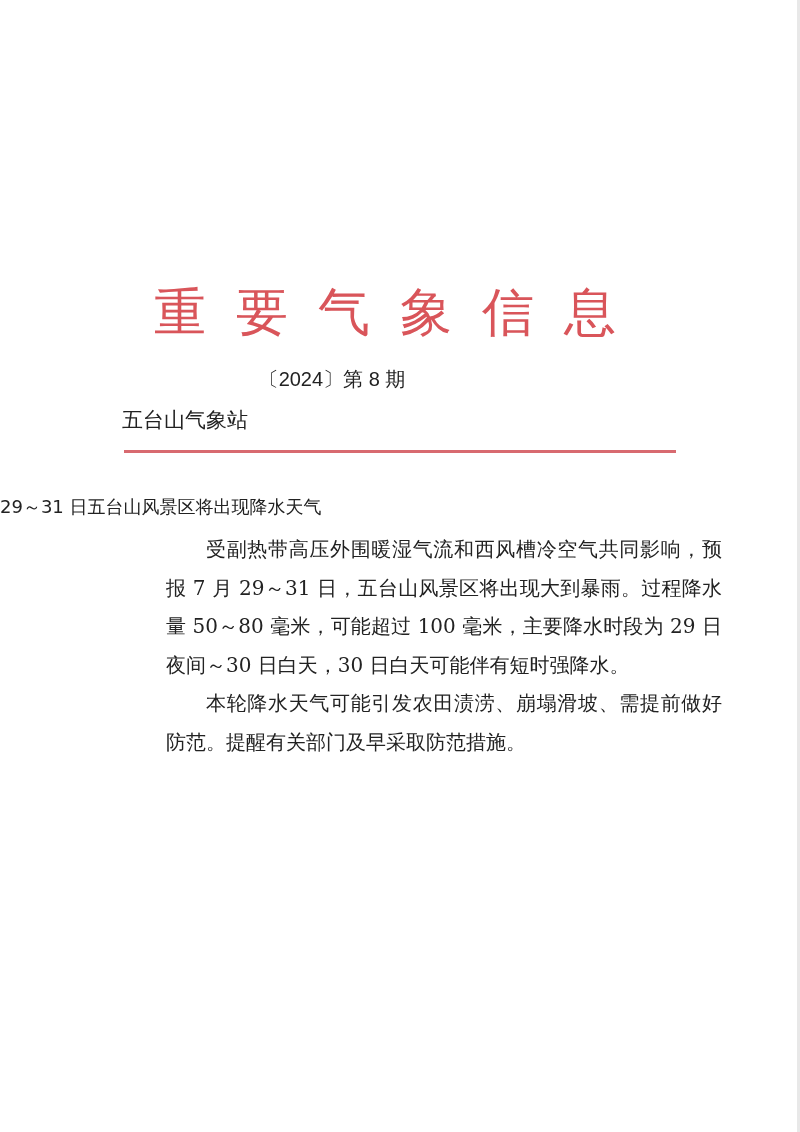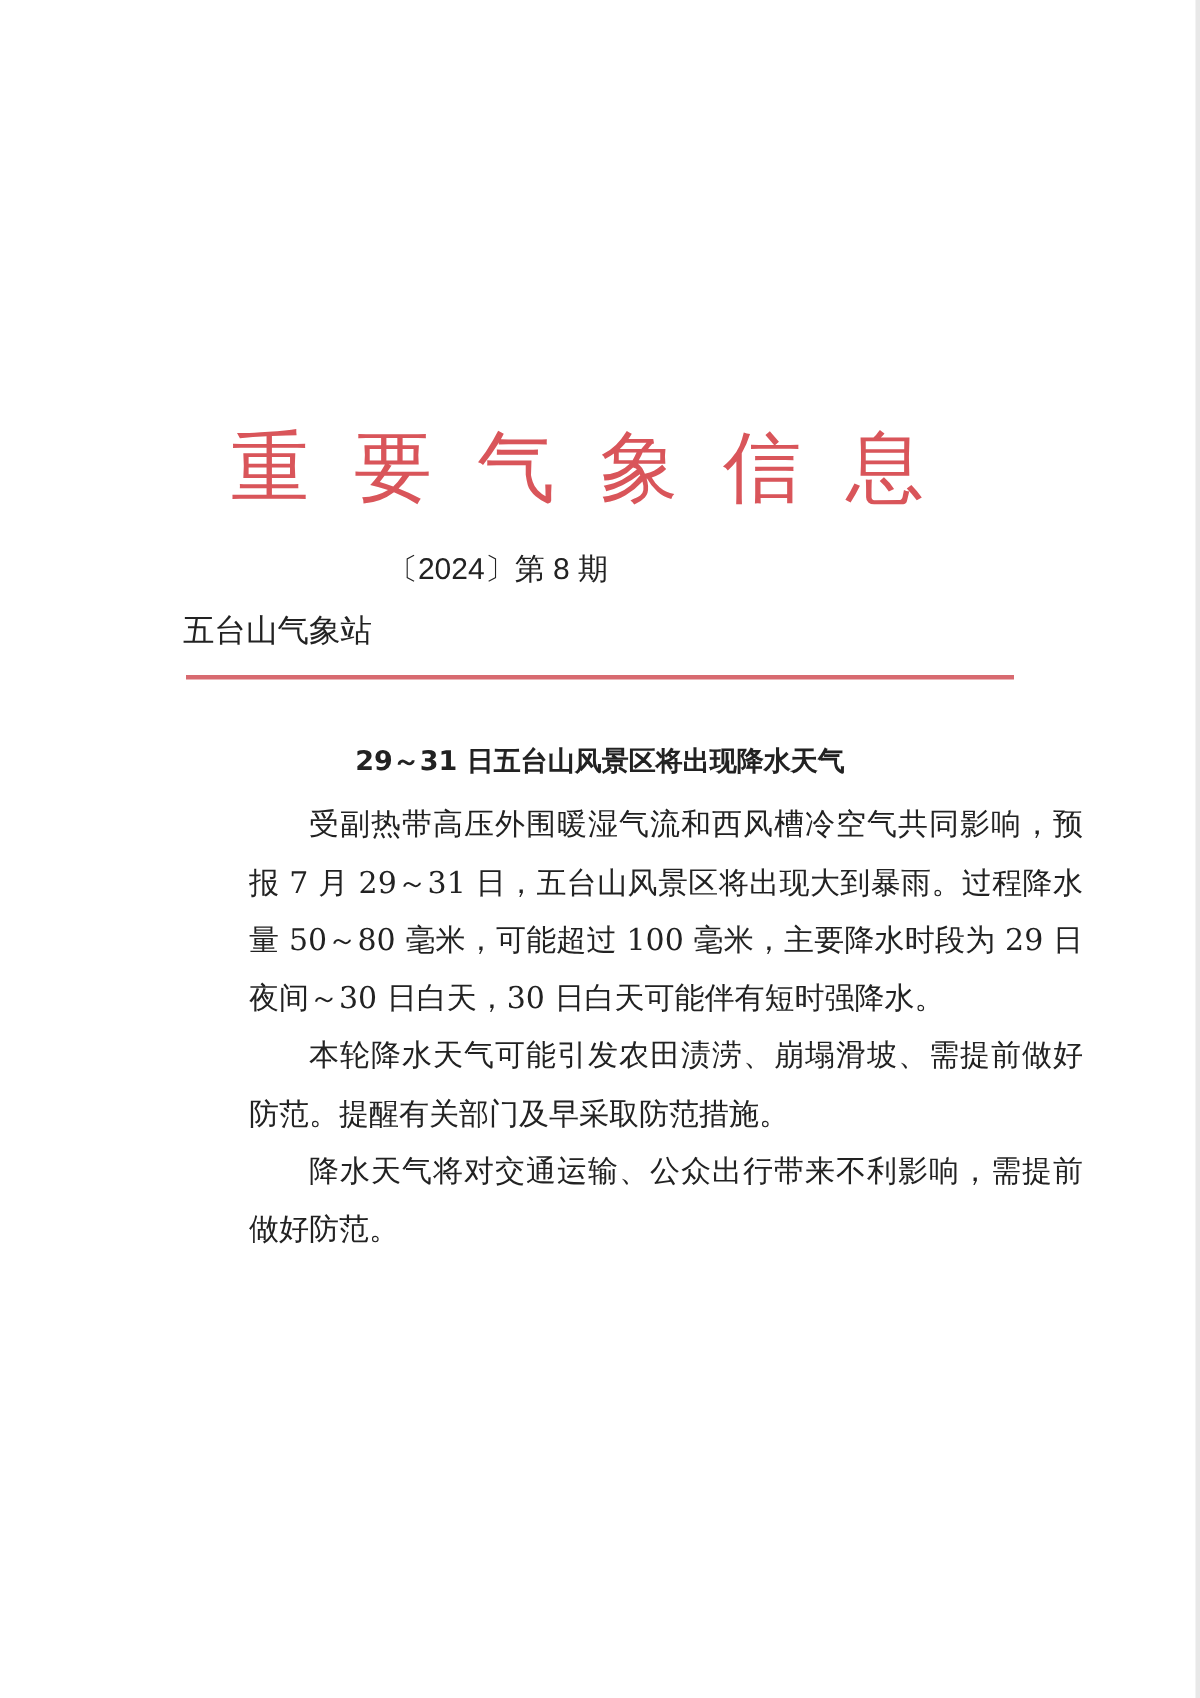--- a/index.html
+++ b/index.html
@@ -13,22 +13,22 @@
     font-family: "DejaVu Sans", "Liberation Sans", sans-serif;
     font-size: 52px; letter-spacing: 30px; color: #d9555a; line-height: 60px; box-sizing: border-box;
   }
   .issue {
     position: absolute; top: 366px; left: 0; width: 664px; text-align: center;
     font-family: "Liberation Sans", "DejaVu Sans", sans-serif; font-size: 20px; color: #222;
   }
   .meta-row { position: absolute; top: 406px; left: 122px; width: 528px; display: flex; justify-content: space-between;
     font-family: "Liberation Sans", "DejaVu Sans", sans-serif; font-size: 21px; color: #222; }
   .divider { position: absolute; top: 450px; left: 124px; width: 552px; height: 3px; background: #d86a70; }
-  .headline { position: absolute; top: 495px; left: 0; width: 800px; text-align: center;
-    font-family: "DejaVu Sans", "Liberation Sans", sans-serif; font-weight: bold; font-size: 18px; color: #222; }
+  .headline { position: absolute; top: 495px; left: 0; width: 800px; text-align: left;
+    font-family: "DejaVu Sans", "Liberation Sans", sans-serif; font-weight: normal; font-size: 18px; color: #222; }
   .body { position: absolute; top: 530px; left: 122px; width: 556px; font-size: 20px; line-height: 38.5px; color: #222; margin-left: 44px; }
   .body p { margin: 0; text-align: justify; text-align-last: left; }
   .indent { text-indent: 2em; }
   .sub { font-family: "DejaVu Sans", "Liberation Sans", sans-serif; font-weight: bold; font-size: 19px; }
 </style>
 </head>
 <body>
 
 <div class="page-edge"></div>
 
@@ -39,14 +39,13 @@
   <span>五台山气象站</span>
 </div>
 
 <div class="divider"></div>
 
 <div class="headline">29～31 日五台山风景区将出现降水天气</div>
 
 <div class="body">
   <p class="indent">受副热带高压外围暖湿气流和西风槽冷空气共同影响，预报 7 月 29～31 日，五台山风景区将出现大到暴雨。过程降水量 50～80 毫米，可能超过 100 毫米，主要降水时段为 29 日夜间～30 日白天，30 日白天可能伴有短时强降水。</p>
   <p class="indent">本轮降水天气可能引发农田渍涝、崩塌滑坡、需提前做好防范。提醒有关部门及早采取防范措施。</p>
-  <p class="indent">降水天气将对交通运输、公众出行带来不利影响，需提前做好防范。</p>
 </div>
 
 </body></html>

